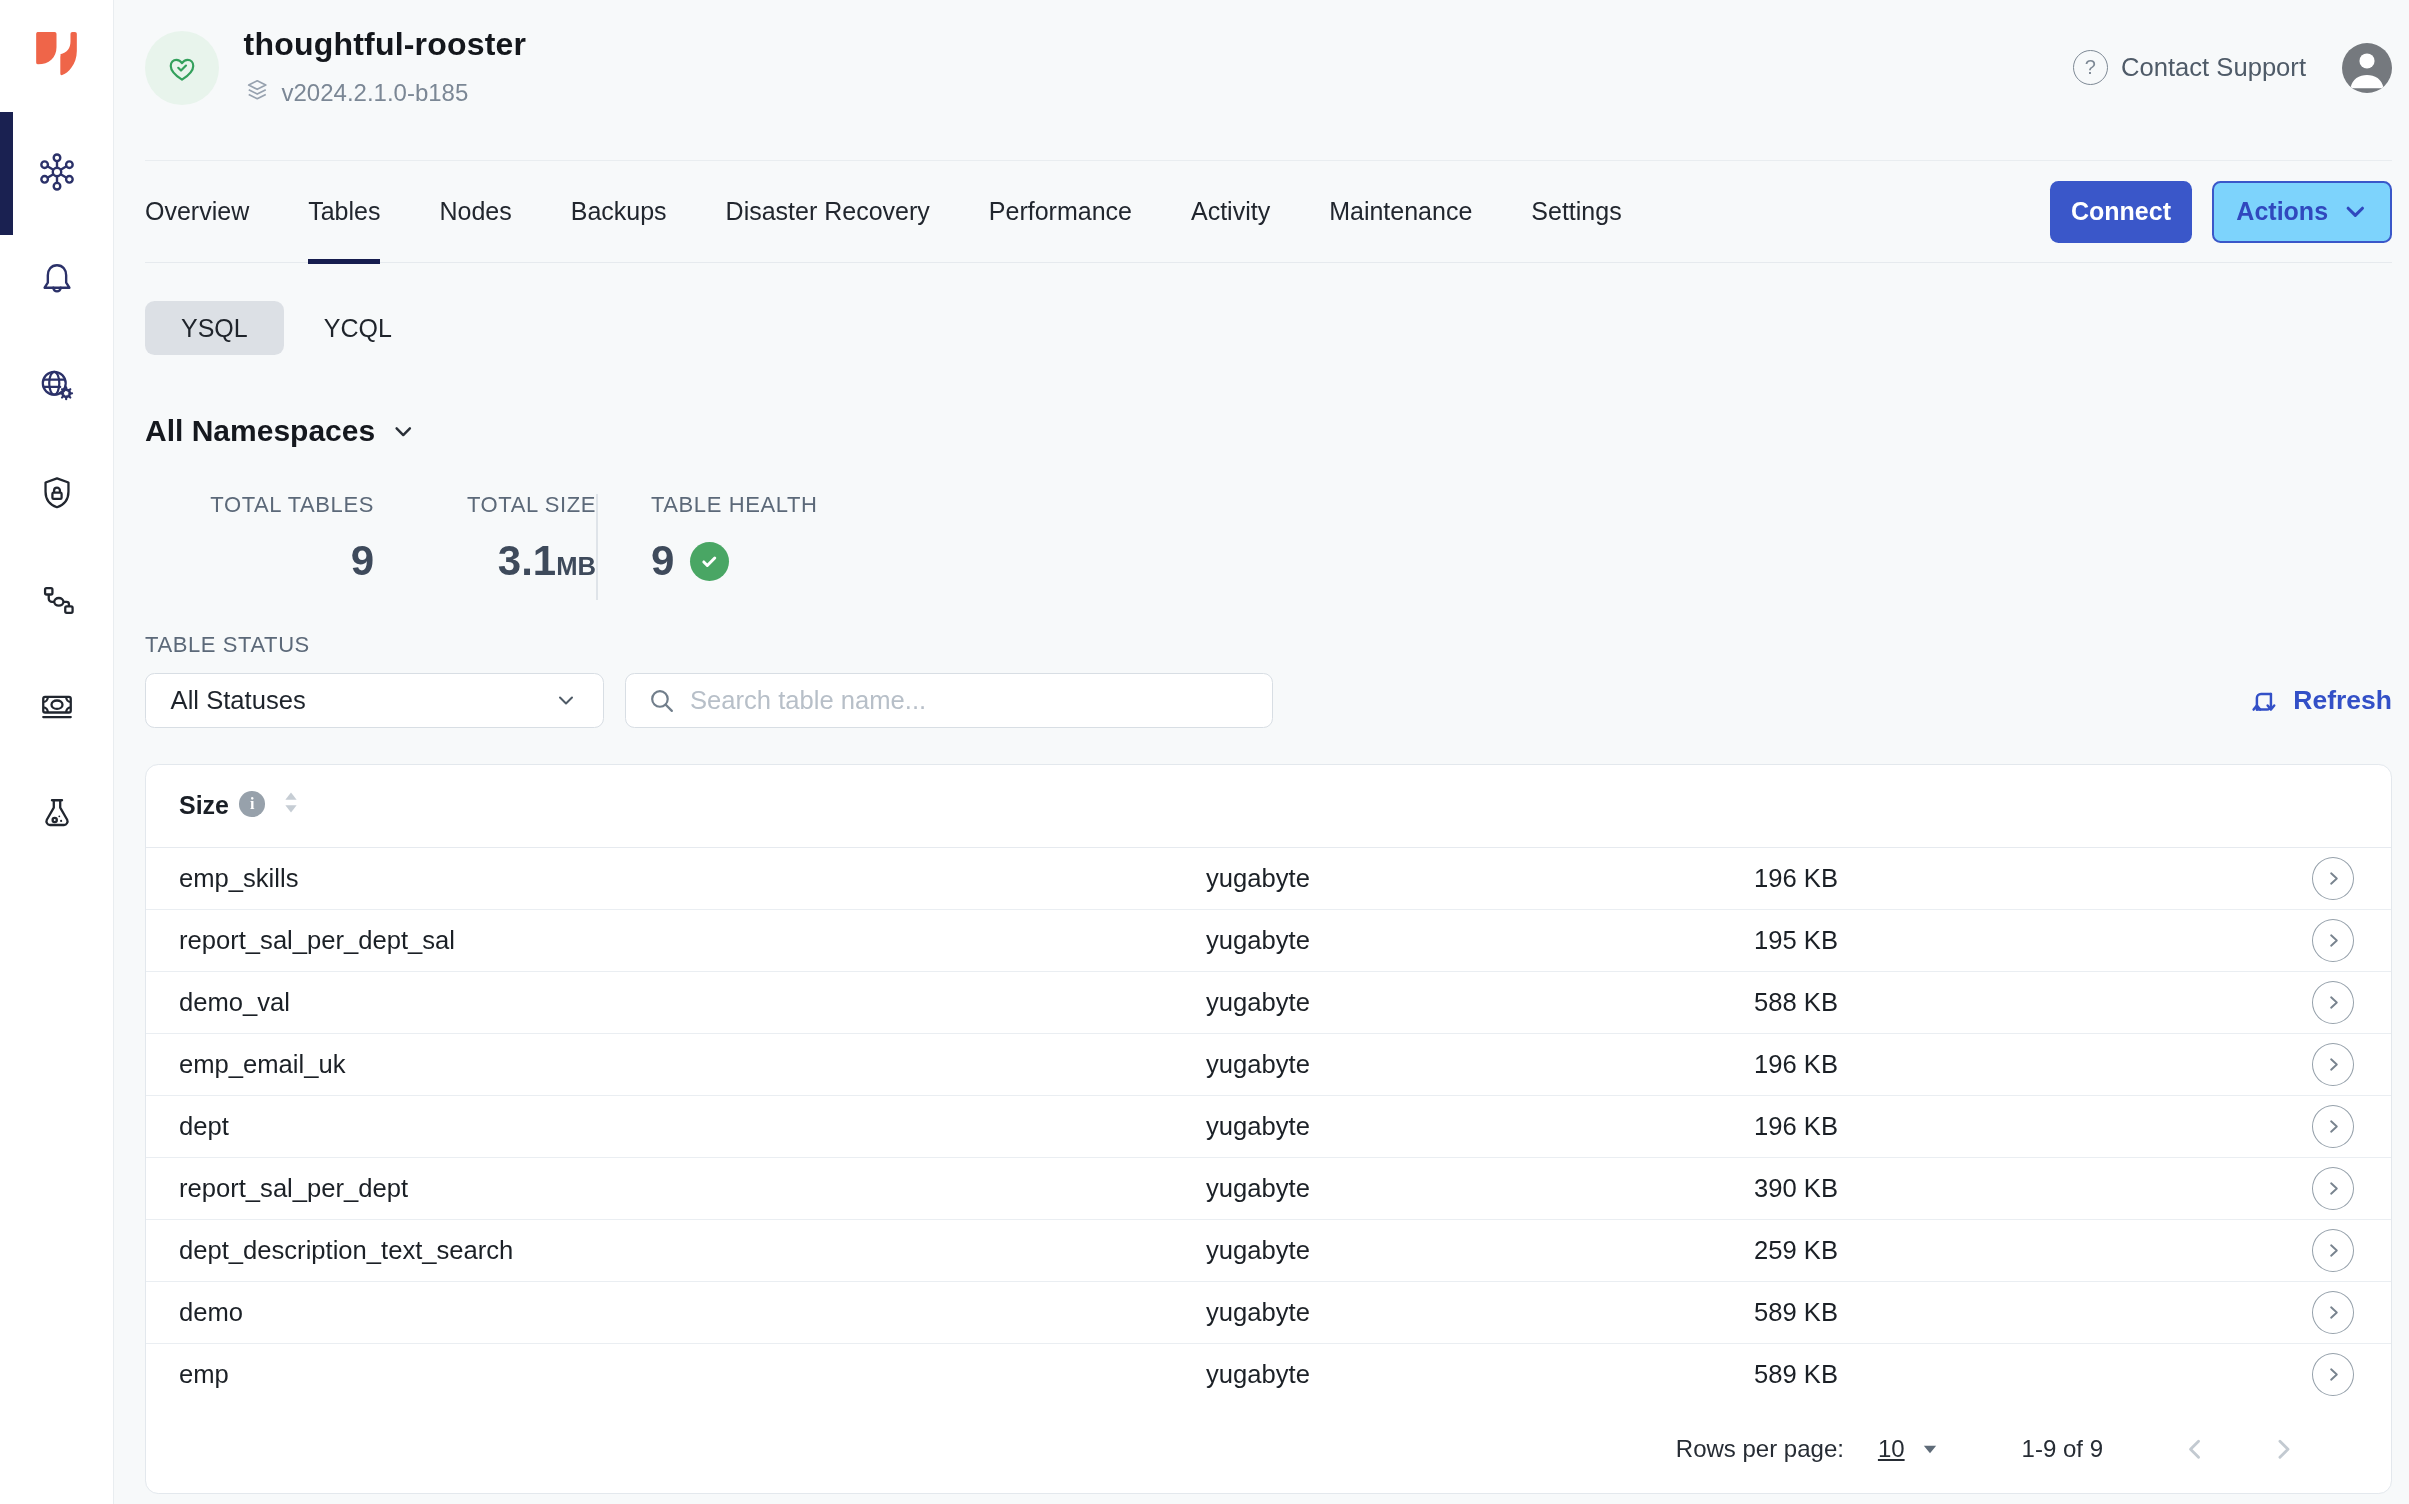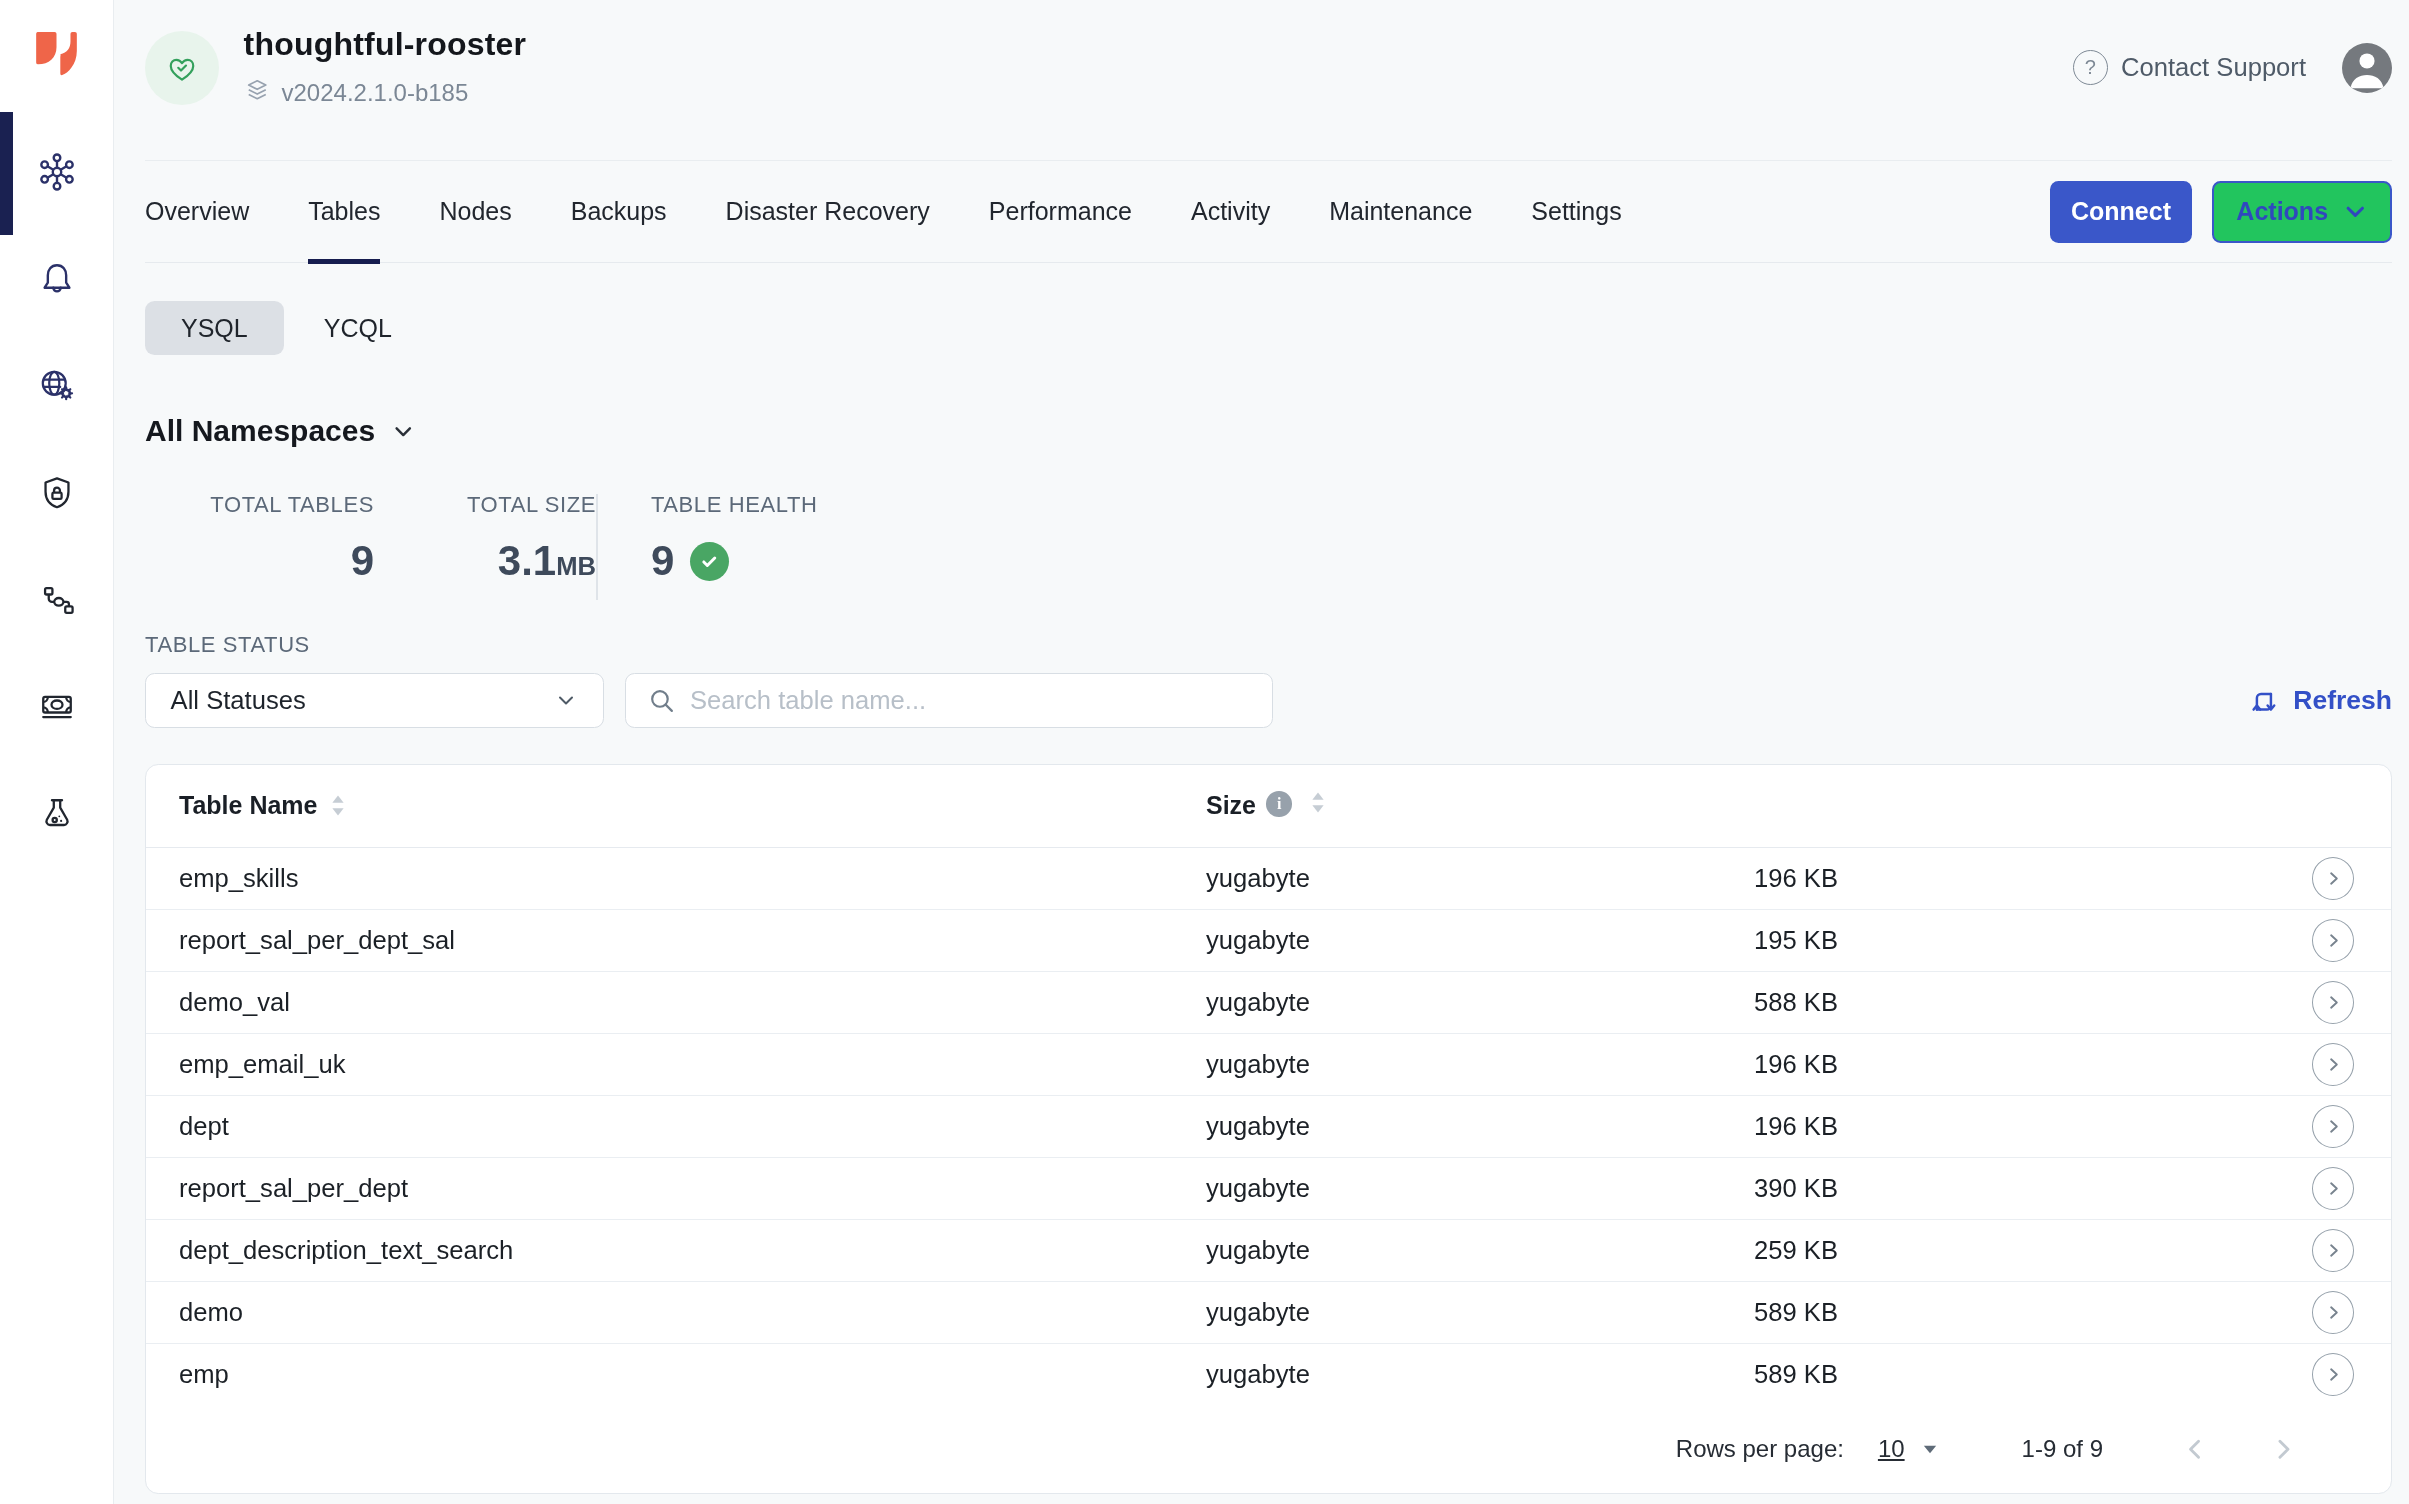--- a/index.html
+++ b/index.html
@@ -46,21 +46,21 @@
   .tabs { display:flex; gap:59px; }
   .tab { display:flex; align-items:center; font-size:25px; color:#21262E; position:relative; cursor:pointer; white-space:nowrap; }
   .tab.active { font-weight:500; }
   .tab.active::after { content:""; position:absolute; left:0; right:0; bottom:-1.9px; height:4.7px; background:#161D4F; }
   .tab-actions { margin-left:auto; display:flex; align-items:center; gap:20px; }
   .btn-connect {
     width:142px; height:62px; border:none; border-radius:8.5px; background:#3A57C9;
     color:#fff; font-size:25px; font-weight:700; font-family:inherit; cursor:pointer;
   }
   .btn-actions {
-    width:180px; height:62px; border:2.4px solid #3A57C9; border-radius:8.5px; background:#22c55e;
+    width:180px; height:62px; border:2.4px solid #3A57C9; border-radius:8.5px; background:#7dd3fc;
     color:#3048BE; font-size:25px; font-weight:700; font-family:inherit; cursor:pointer;
     display:flex; align-items:center; justify-content:center; gap:15px;
   }
   .btn-actions svg { width:24.6px; height:24.6px; }
 
   
   .api-toggle { margin-top:38px; display:flex; align-items:center; gap:4px; }
   .pill { height:54px; padding:0 36px; display:flex; align-items:center; border-radius:9.5px; font-size:25px; color:#1F242B; cursor:pointer; }
   .pill.active { background:#DCE0E5; }
 
@@ -318,29 +318,20 @@
             <path d="M28 9v14a5 5 0 0 1-5 5H11" transform="translate(1,3)"></path>
             <path d="M25 27l4 5 4-5" transform="translate(0,-1)"></path>
           </svg>
           <span>Refresh</span>
         </div>
       </div>
     </div>
 
     <div class="card">
       <div class="thead">
-        <div class="c-name">
-          <span>Table Name</span>
-          <span class="sort">
-              <svg viewBox="0 0 17 24" fill="#C6CDD4">
-                <path d="M8.5 1.5l6 7.5h-12z"></path>
-                <path d="M8.5 22.5l-6-7.5h12z"></path>
-              </svg>
-            </span>
-        </div>
         <div class="c-size">
           <span>Size</span>
           <span class="info-circ">i</span>
           <span class="sort">
               <svg viewBox="0 0 17 24" fill="#C6CDD4">
                 <path d="M8.5 1.5l6 7.5h-12z"></path>
                 <path d="M8.5 22.5l-6-7.5h12z"></path>
               </svg>
             </span>
         </div>

